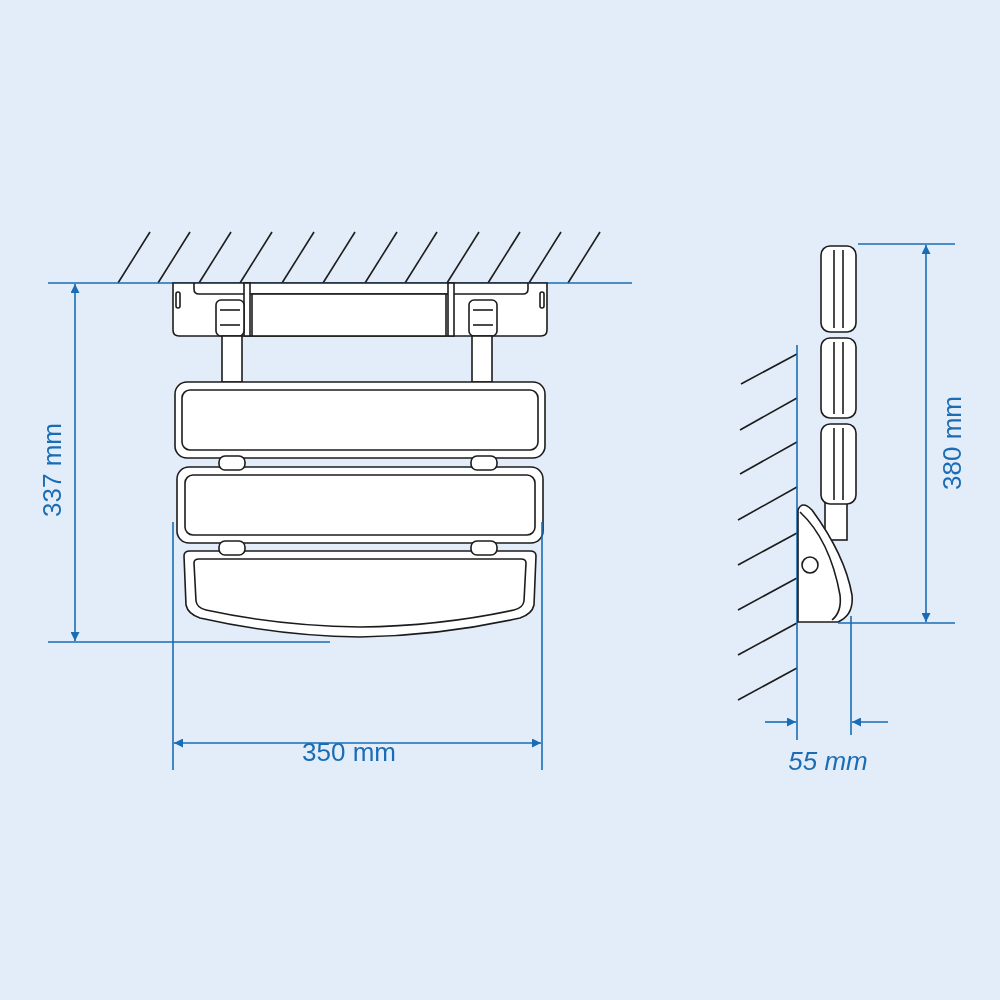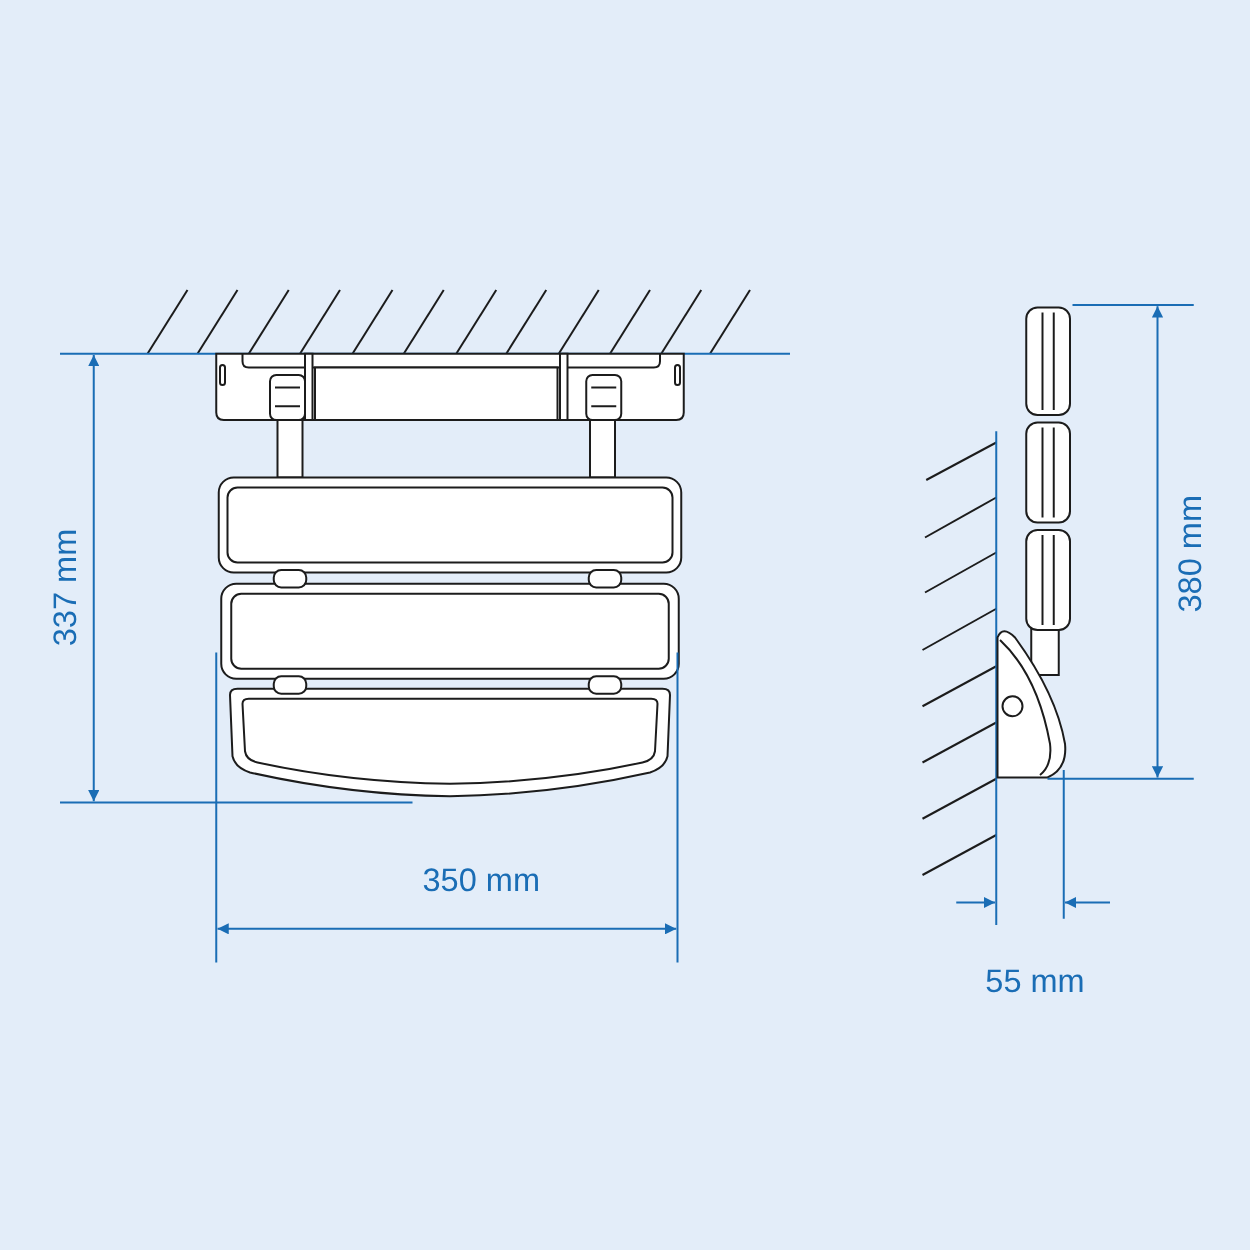--- a/index.html
+++ b/index.html
@@ -1,22 +1,22 @@
 <!DOCTYPE html>
 <html><head>
 <meta charset="utf-8">
 <style>
   html, body { margin:0; padding:0; }
   body { width:1000px; height:1000px; background:#e3edf9; overflow:hidden; position:relative; font-family:"Liberation Sans", sans-serif; }
   svg#drawing { position:absolute; left:0; top:0; }
   .dim-label { position:absolute; color:#1a6db5; font-size:26px; font-family:"Liberation Sans", sans-serif; white-space:nowrap; }
   #lbl-337 { left:52px; top:470px; transform:translate(-50%,-50%) rotate(-90deg); }
-  #lbl-350 { left:349px; top:704px; transform:translate(-50%,-50%);margin-left:36px; }
+  #lbl-350 { left:349px; top:752px; transform:translate(-50%,-50%); }
   #lbl-380 { left:952px; top:443px; transform:translate(-50%,-50%) rotate(-90deg); }
-  #lbl-55 { left:828px; top:785px; transform:translate(-50%,-50%); }
+  #lbl-55 { left:828px; top:761px; transform:translate(-50%,-50%);font-style:italic; }
 </style>
 </head>
 <body>
 
 <svg id="drawing" width="1000" height="1000" viewBox="0 0 1000 1000">
   <defs>
     <marker id="arrow" viewBox="0 0 10 10" refX="10" refY="5" markerWidth="9" markerHeight="9" orient="auto-start-reverse" markerUnits="userSpaceOnUse">
       <path d="M0,0 L10,5 L0,10 z" fill="#1a6db5"></path>
     </marker>
   </defs>

